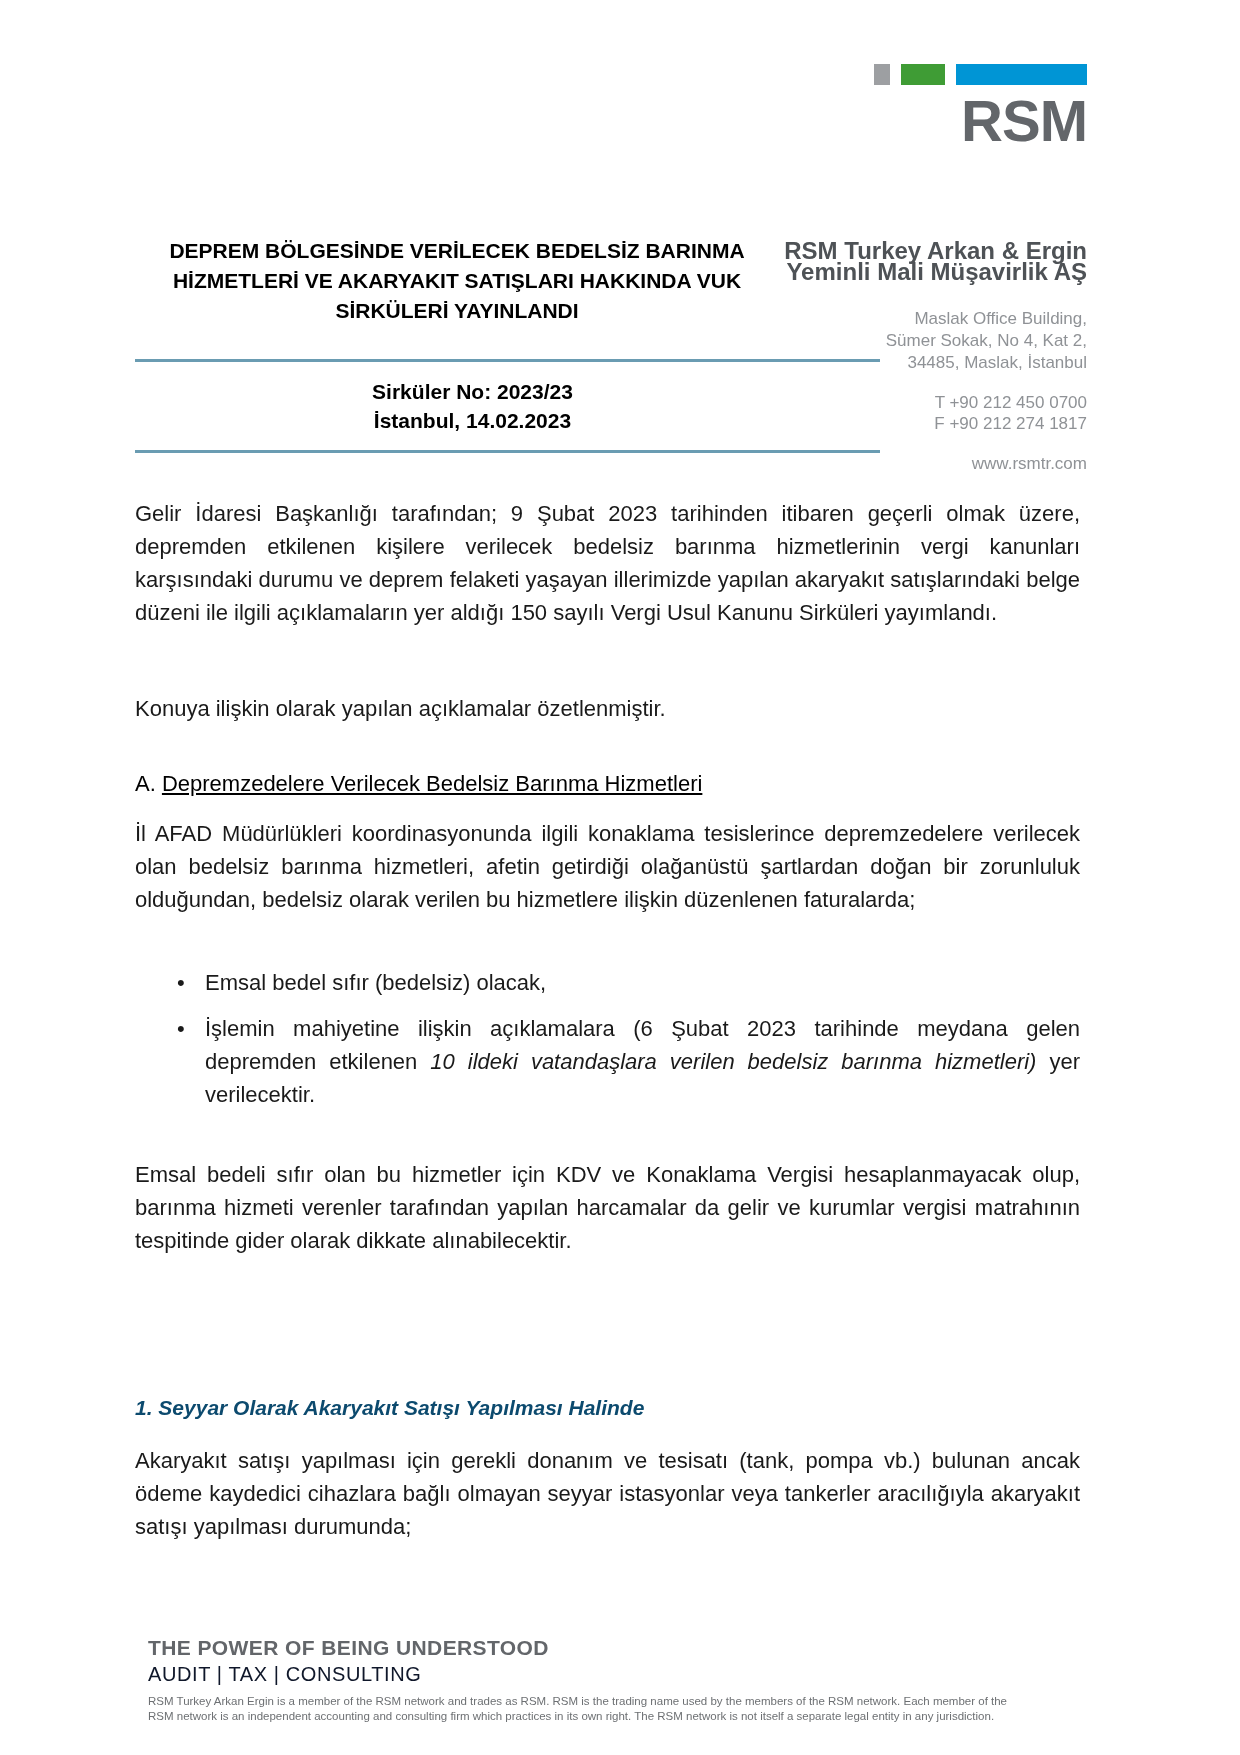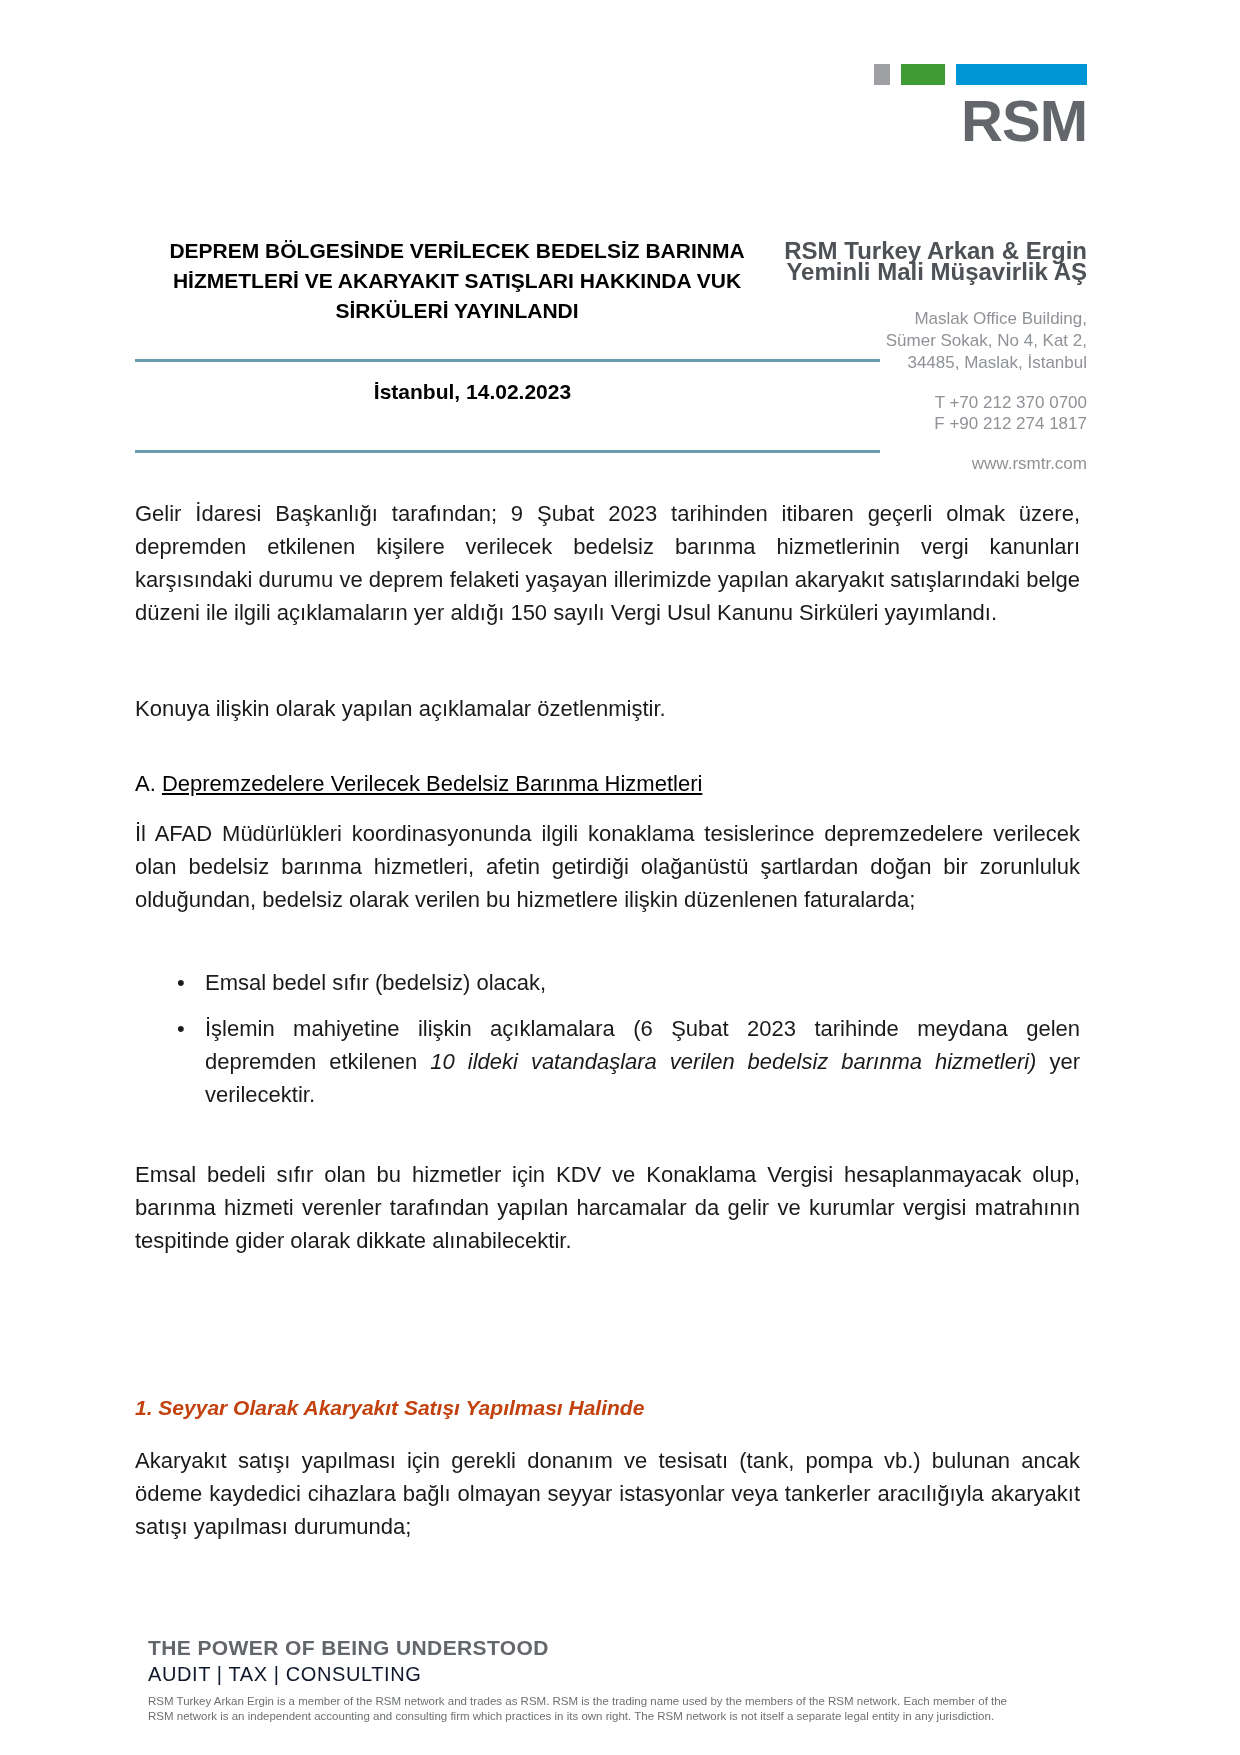--- a/index.html
+++ b/index.html
@@ -64,21 +64,21 @@
   #p3{top:817px;}
   .bullet{position:absolute;left:135px;width:945px;display:flex;margin:0;}
   .bullet .dot{flex:none;width:28px;margin-left:42px;font-size:22px;line-height:33px;color:#1a1a1a;}
   .bullet .btext{flex:1;font-size:22px;line-height:33px;text-align:justify;color:#1a1a1a;}
   #b1{top:966px;}
   #b2{top:1012px;}
   .it{font-style:italic;}
   #p4{top:1158px;}
   #secB1{
     position:absolute;left:135px;top:1396px;
-    font-size:21px;font-weight:bold;font-style:italic;color:#c2410c;white-space:nowrap;margin:0;
+    font-size:21px;font-weight:bold;font-style:italic;color:#0c4a6e;white-space:nowrap;margin:0;
   }
   #p5{top:1444px;}
 
   
   #tagline{
     position:absolute;left:148px;top:1636px;
     font-size:21px;font-weight:bold;color:#63666a;letter-spacing:0.4px;white-space:nowrap;
   }
   #services{
     position:absolute;left:148px;top:1663px;
@@ -104,34 +104,35 @@
   </div>
 
   <div id="title">
     <div>DEPREM BÖLGESİNDE VERİLECEK BEDELSİZ BARINMA</div>
     <div>HİZMETLERİ VE AKARYAKIT SATIŞLARI HAKKINDA VUK</div>
     <div>SİRKÜLERİ YAYINLANDI</div>
   </div>
 
   <div class="rule" id="rule1"></div>
   <div id="circ">
+    <div>Sirküler No: 2023/23</div>
     <div>İstanbul, 14.02.2023</div>
   </div>
   <div class="rule" id="rule2"></div>
 
   <div id="rightcol">
     <div class="company">RSM Turkey Arkan &amp; Ergin</div>
     <div class="company">Yeminli Mali Müşavirlik AŞ</div>
     <div class="address">
       <div>Maslak Office Building,</div>
       <div>Sümer Sokak, No 4, Kat 2,</div>
       <div>34485, Maslak, İstanbul</div>
     </div>
     <div class="phones">
-      <div>T +70 212 370 0700</div>
+      <div>T +90 212 450 0700</div>
       <div>F +90 212 274 1817</div>
     </div>
     <div class="web">www.rsmtr.com</div>
   </div>
 
   <p class="bodytext" id="p1">Gelir İdaresi Başkanlığı tarafından; 9 Şubat 2023 tarihinden itibaren geçerli olmak üzere, depremden etkilenen kişilere verilecek bedelsiz barınma hizmetlerinin vergi kanunları karşısındaki durumu ve deprem felaketi yaşayan illerimizde yapılan akaryakıt satışlarındaki belge düzeni ile ilgili açıklamaların yer aldığı 150 sayılı Vergi Usul Kanunu Sirküleri yayımlandı.</p>
   <p class="bodytext" id="p2">Konuya ilişkin olarak yapılan açıklamalar özetlenmiştir.</p>
 
   <p class="hsec" id="secA"><span>A. </span><span class="u">Depremzedelere Verilecek Bedelsiz Barınma Hizmetleri</span></p>
 

